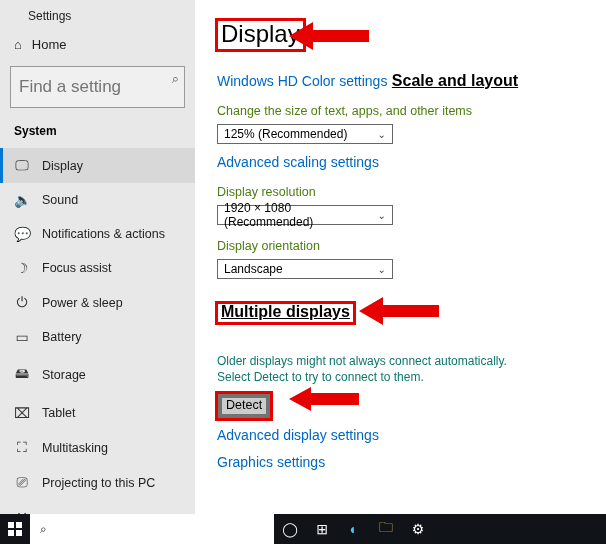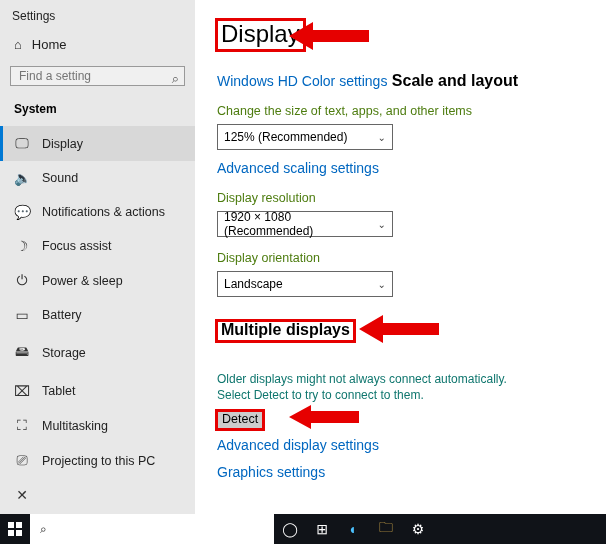--- a/index.html
+++ b/index.html
@@ -1,39 +1,39 @@
 <!DOCTYPE html>
 <html><head>
 <meta charset="utf-8">
 <style>
 * { margin: 0; padding: 0; box-sizing: border-box; font-family: "Segoe UI", Arial, sans-serif; }
 body { width: 606px; height: 544px; background: #fff; position: relative; overflow: hidden; }
 .sidebar { position: absolute; left: 0; top: 0; width: 195px; height: 514px; background: #e8e8e8; }
-.win-title { font-size: 12px; color: #222; padding: 9px 0 0 12px; }
+.win-title { font-size: 12px; color: #222; padding: 9px 0 0 28px; }
 .home-row { display: flex; align-items: center; gap: 10px; padding: 14px 0 8px 14px; font-size: 13px; color: #222; cursor: pointer; }
 .search-wrap { margin: 6px 10px 0 10px; position: relative; }
-.search-input { width: 100%; height: 20px; border: 1px solid #999; background: #f0f0f0; font-size: 12px; padding: 0 24px 0 8px; color: #666; outline: none; }
+.search-input { width: 100%; height: 42px; border: 1px solid #999; background: #f0f0f0; font-size: 17px; padding: 0 24px 0 8px; color: #666; outline: none; }
 .search-icon { position: absolute; right: 6px; top: 5px; color: #555; font-size: 13px; }
 .group-head { font-size: 12px; font-weight: 600; padding: 16px 0 6px 14px; }
 .nav { list-style: none; margin-top: 4px; }
 .nav li { display: flex; align-items: center; gap: 12px; padding: 9px 0 9px 14px; font-size: 12.5px; color: #222; cursor: pointer; }
 .nav li.sel { background: #d8d8d8; position: relative; }
 .nav li.sel::before { content: ""; position: absolute; left: 0; top: 0; bottom: 0; width: 3px; background: #0078d4; }
 .nav .ico { width: 16px; text-align: center; color: #333; font-size: 14px; }
 
 .main { position: absolute; left: 195px; top: 0; right: 0; height: 514px; padding: 20px 16px 0 22px; overflow: hidden; }
 .h1 { font-size: 24px; font-weight: 400; position: relative; display: inline-block; }
 .link { color: #0067c0; font-size: 14px; display: inline-block; margin-top: 8px; cursor: pointer; }
-.h2 { font-size: 16px; font-weight: 600; margin-top: 22px; display: inline-block; }
+.h2 { font-size: 16px; font-weight: 600; margin-top: 22px; display: inline-block; text-decoration: underline; }
 .h2b { margin-top: 24px; }
 .lbl { font-size: 12.5px; color: #4d7c0f; margin-top: 14px; }
-.sel-box { width: 176px; height: 26px; border: 1px solid #666; font-size: 12px; padding: 0 6px; margin-top: 6px; background: #fff; display: flex; align-items: center; justify-content: space-between; cursor: pointer; }
+.sel-box { width: 176px; height: 20px; border: 1px solid #666; font-size: 12px; padding: 0 6px; margin-top: 6px; background: #fff; display: flex; align-items: center; justify-content: space-between; cursor: pointer; }
 .sel-box .chev { font-size: 10px; color: #444; }
 .desc { font-size: 12px; color: #0f766e; margin-top: 12px; max-width: 300px; line-height: 1.35; }
-.btn { display: inline-block; border: 1px solid #737373; background: #ccc; font-size: 12.5px; padding: 3px 14px; margin-top: 8px; cursor: pointer; text-align: center; }
+.btn { display: inline-block; border: 5px solid #737373; background: #ccc; font-size: 12.5px; padding: 3px 14px; margin-top: 8px; cursor: pointer; text-align: center; }
 
 .redbox { outline: 3px solid #e60000; outline-offset: -1px; padding: 0 4px 2px 4px; }
 .arrow { position: absolute; }
 
 .taskbar { position: absolute; left: 0; bottom: 0; width: 606px; height: 30px; background: #101318; display: flex; align-items: center; color: #fff; font-size: 12px; }
 .start { width: 30px; height: 30px; display: flex; align-items: center; justify-content: center; cursor: pointer; }
 .tsearch { display: flex; align-items: center; background: #fff; height: 30px; width: 244px; color: #555; padding: 0 10px; gap: 10px; cursor: text; }
 .ticons { display: flex; }
 .ticons .ti { width: 32px; height: 30px; display: flex; align-items: center; justify-content: center; cursor: pointer; font-size: 14px; }
 </style>

